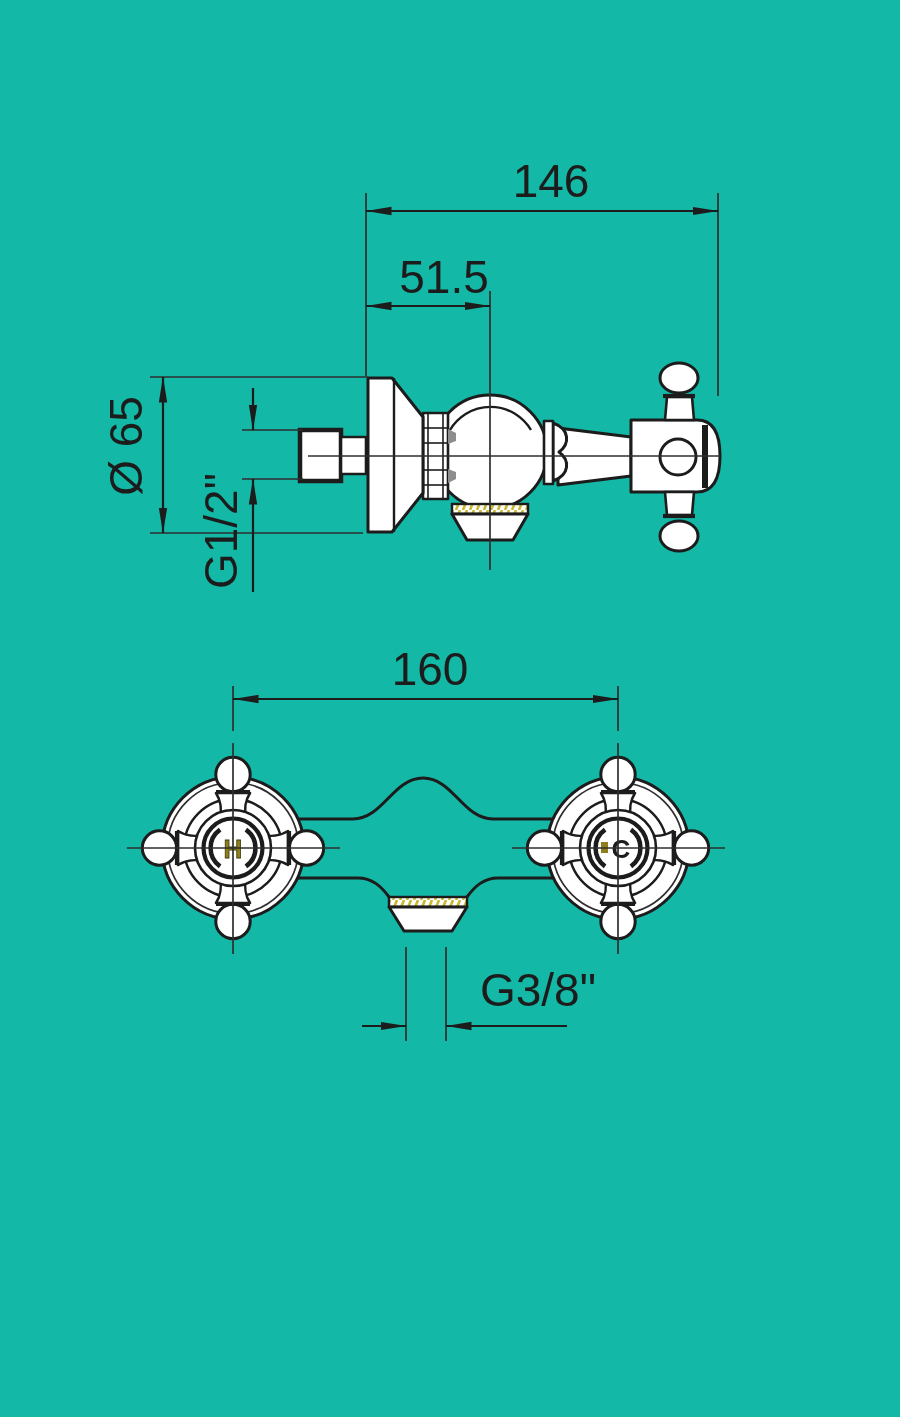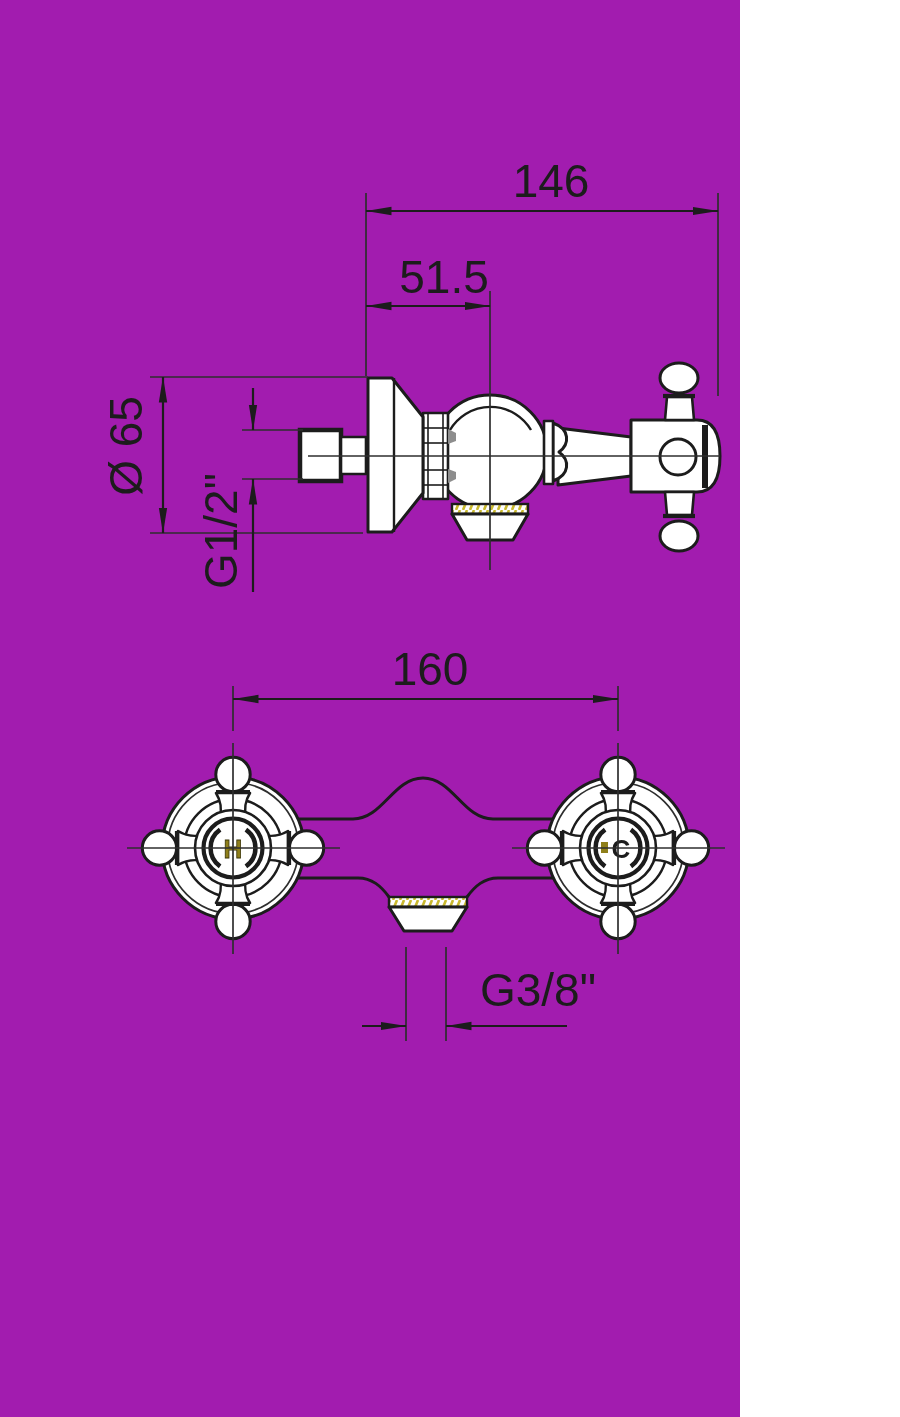--- a/index.html
+++ b/index.html
@@ -1,16 +1,16 @@
 <!DOCTYPE html>
 <html><head>
 <meta charset="utf-8">
 <style>
   html,body{margin:0;padding:0;background:#ffffff;}
-  .canvas{position:relative;width:740px;height:1417px;background:#a21caf;overflow:hidden;}
+  .canvas{position:relative;width:900px;height:1417px;background:#14b8a6;overflow:hidden;}
   svg{display:block;}
   .outline{fill:#ffffff;stroke:#1c1c1c;stroke-width:3;stroke-linejoin:round;}
   .outline2{fill:#ffffff;stroke:#1c1c1c;stroke-width:2.6;stroke-linejoin:round;}
   .stroke{fill:none;stroke:#1c1c1c;stroke-width:3;stroke-linecap:round;}
   .stroke2{fill:none;stroke:#1c1c1c;stroke-width:2.4;}
   .thin{fill:none;stroke:#2e2e2e;stroke-width:1.7;}
   .dim{fill:none;stroke:#1c1c1c;stroke-width:2.2;}
   .bold{fill:none;stroke:#1c1c1c;stroke-width:4.2;stroke-linecap:butt;}
   .xbold{fill:none;stroke:#1c1c1c;stroke-width:6;}
   .nut{fill:#ffffff;stroke:#1c1c1c;stroke-width:4.5;stroke-linejoin:miter;}

